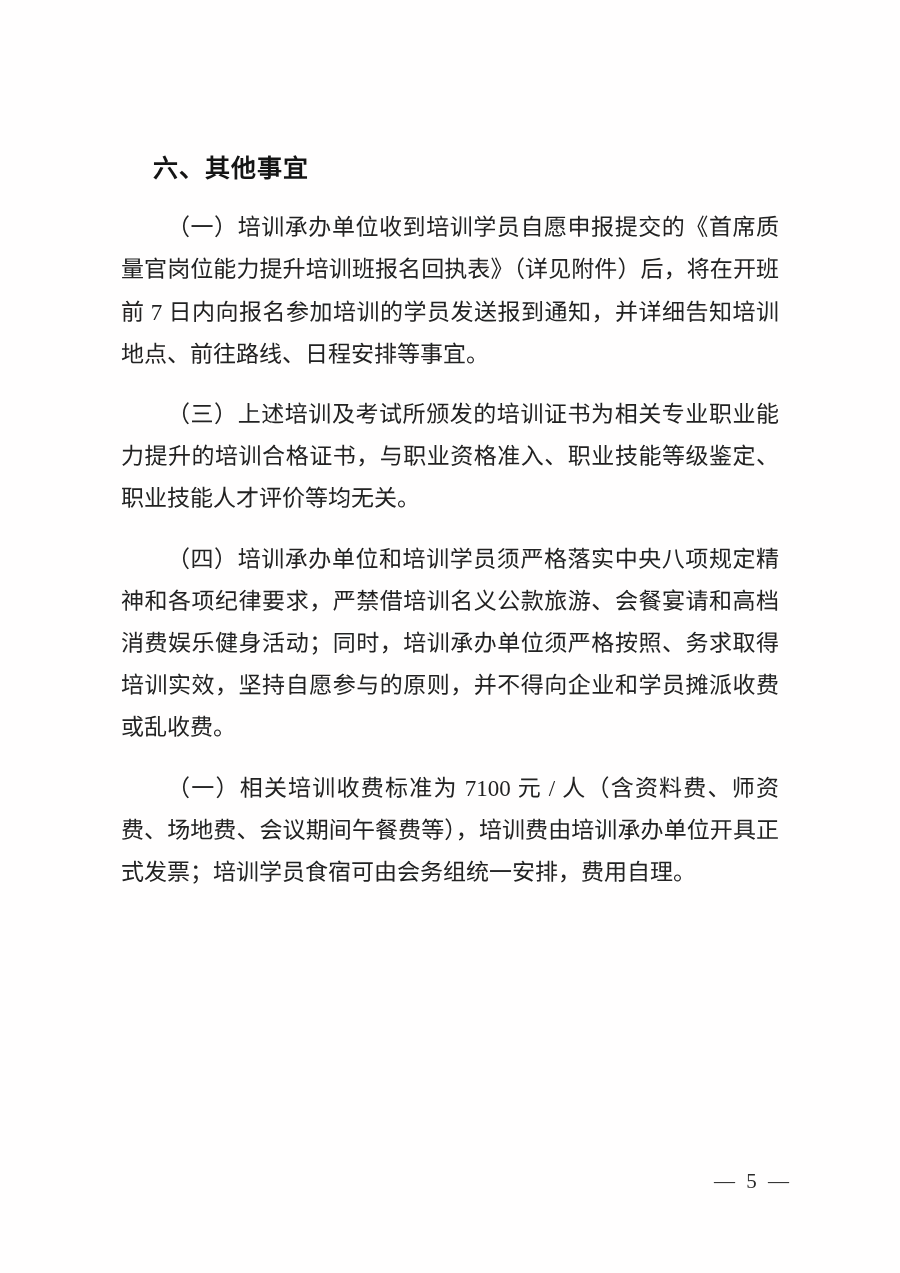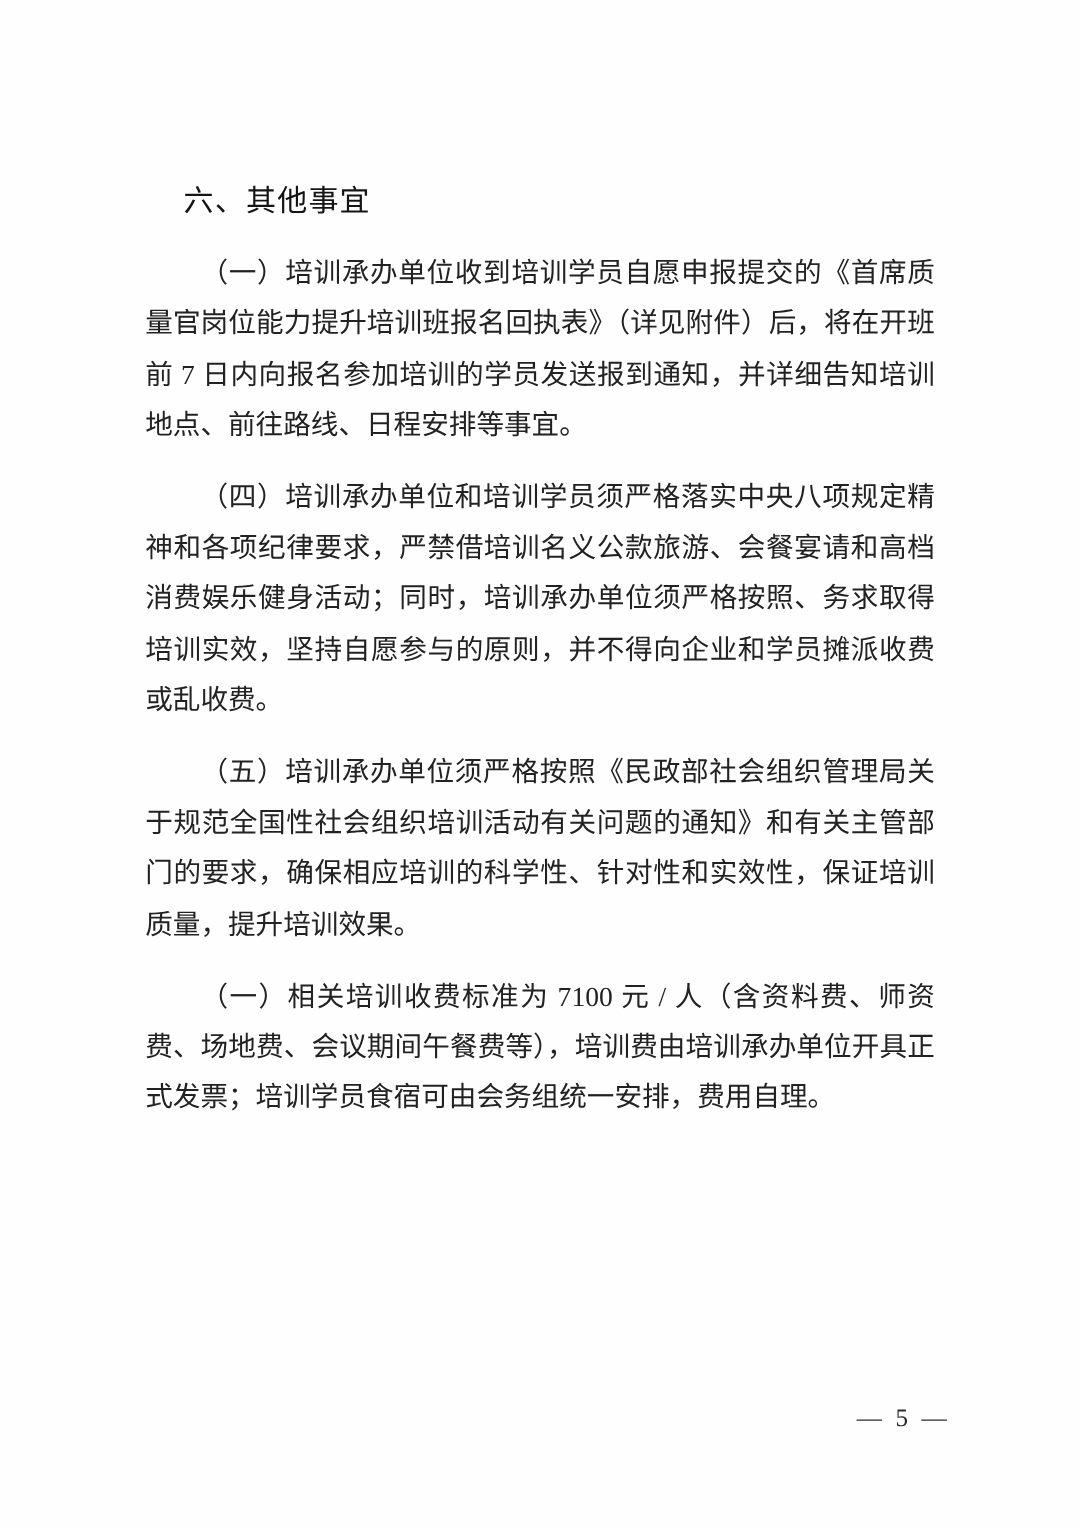--- a/index.html
+++ b/index.html
@@ -22,21 +22,21 @@
     top: 147px;
     width: 694px;
     font-size: 23px;
     line-height: 42.2px;
     text-align: justify;
     text-align-last: left;
   }
   .sec-heading {
     margin: 0;
     font-family: "Liberation Sans", "DejaVu Sans", sans-serif;
-    font-weight: 400;
+    font-weight: 700;
     font-size: 25px;
     line-height: 42.2px;
     text-indent: 2em;
     color: #141414;
     letter-spacing: 1px;
   }
   .para {
     margin: 18px;
     text-indent: 2em;
     color: #222222;
@@ -55,22 +55,22 @@
 </head>
 <body>
 
 <div class="page">
 
   <div class="content">
 
     <section>
       <h2 class="sec-heading">六、其他事宜</h2>
       <p class="para">（一）培训承办单位收到培训学员自愿申报提交的《首席质量官岗位能力提升培训班报名回执表》（详见附件）后，将在开班前 7 日内向报名参加培训的学员发送报到通知，并详细告知培训地点、前往路线、日程安排等事宜。</p>
+      <p class="para">（三）上述培训及考试所颁发的培训证书为相关专业职业能力提升的培训合格证书，与职业资格准入、职业技能等级鉴定、职业技能人才评价等均无关。</p>
       <p class="para">（四）培训承办单位和培训学员须严格落实中央八项规定精神和各项纪律要求，严禁借培训名义公款旅游、会餐宴请和高档消费娱乐健身活动；同时，培训承办单位须严格按照、务求取得培训实效，坚持自愿参与的原则，并不得向企业和学员摊派收费或乱收费。</p>
-      <p class="para">（五）培训承办单位须严格按照《民政部社会组织管理局关于规范全国性社会组织培训活动有关问题的通知》和有关主管部门的要求，确保相应培训的科学性、针对性和实效性，保证培训质量，提升培训效果。</p>
     </section>
 
     <section>
       <p class="para">（一）相关培训收费标准为 7100 元 / 人（含资料费、师资费、场地费、会议期间午餐费等），培训费由培训承办单位开具正式发票；培训学员食宿可由会务组统一安排，费用自理。</p>
     </section>
 
   </div>
 
   <div class="page-number">— 5 —</div>
 

